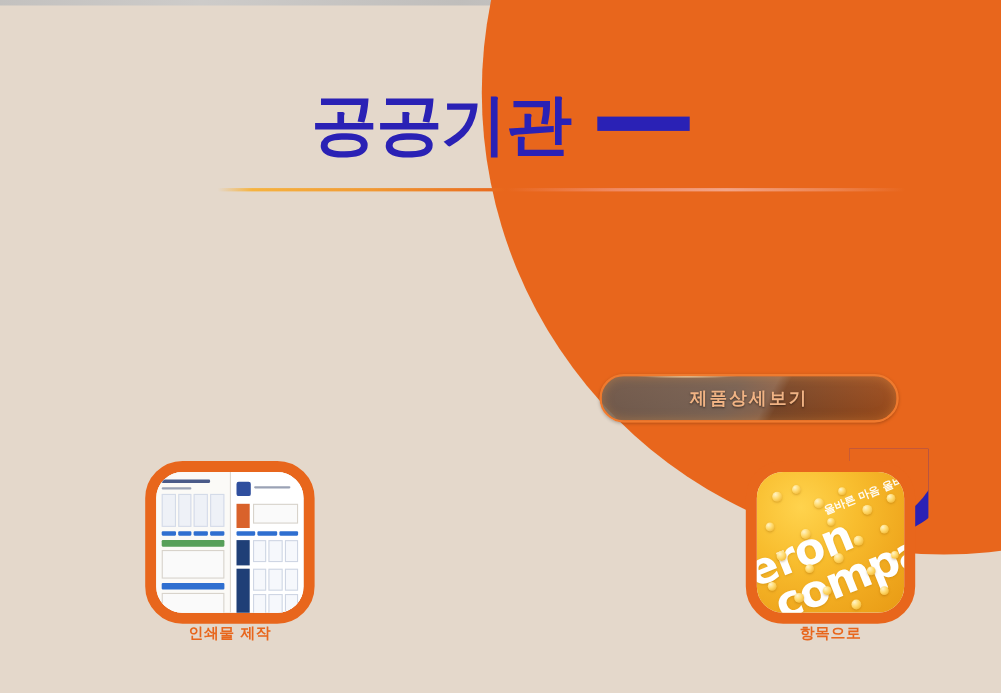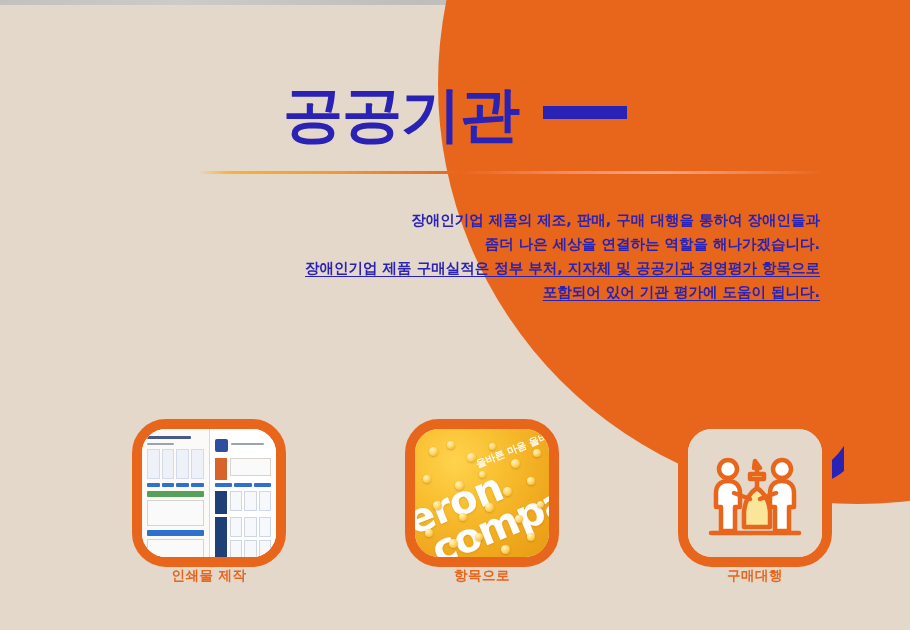--- a/index.html
+++ b/index.html
@@ -376,27 +376,24 @@
 
   <div class="headline">
     <span class="row">
       <span class="word">공공기관</span>
       <span class="dash"></span>
     </span>
   </div>
 
   <div class="divider"></div>
 
-  <div class="copy">
-    <div class="line">장애인기업 제품의 제조, 판매, 구매 대행을 통하여 장애인들과</div>
-    <div class="line">좀더 나은 세상을 연결하는 역할을 해나가겠습니다.</div>
-    <div class="line u">장애인기업 제품 구매실적은 정부 부처, 지자체 및 공공기관 경영평가 항목으로</div>
-    <div class="line u">포함되어 있어 기관 평가에 도움이  됩니다.</div>
+
+  <div class="cta">
+    <span class="cta-label">제품상세보기</span>
   </div>
-
 
   <div class="cards">
 
     <div class="card-col">
       <div class="thumb">
         <div class="thumb-inner">
           <div class="doc">
             <div class="page left">
               <div class="hl"></div>
               <div class="hl sm"></div>
@@ -494,43 +491,16 @@
             <div class="dot" style="left:60px;top:104px;width:8px;height:8px;"></div>
             <div class="dot" style="left:86px;top:116px;width:9px;height:9px;"></div>
             <div class="dot" style="left:112px;top:104px;width:8px;height:8px;"></div>
 
           </div>
         </div>
       </div>
       <div class="card-label">항목으로</div>
     </div>
 
-    <div class="card-col">
-      <div class="thumb">
-        <div class="thumb-inner">
-          <div class="people">
-            <svg width="104" height="96" viewBox="0 0 104 96" aria-hidden="true">
-              <g stroke="#e8661c" stroke-width="4.5" stroke-linejoin="round" stroke-linecap="round">
-
-                <path d="M52 16 l5 7 -3 0 0 6 7 0 0 5 -7 0 0 9
-                         c8 5 12 13 13 24 l0 15 -26 0 0 -15
-                         c1 -11 5 -19 13 -24 l0 -9 -7 0 0 -5 7 0 0 -6 -3 0 z" fill="#fae69a"></path>
-
-                <circle cx="25" cy="24" r="9" fill="#ffffff"></circle>
-                <path d="M25 36 c-8 0 -12 5 -12 12 l0 14 5 0 0 24 14 0 0 -24 5 0 0 -14 c0 -7 -4 -12 -12 -12 z" fill="#ffffff"></path>
-                <path d="M31 48 l16 6" fill="none"></path>
-
-                <circle cx="79" cy="24" r="9" fill="#ffffff"></circle>
-                <path d="M79 36 c8 0 12 5 12 12 l0 14 -5 0 0 24 -14 0 0 -24 -5 0 0 -14 c0 -7 4 -12 12 -12 z" fill="#ffffff"></path>
-                <path d="M73 48 l-16 6" fill="none"></path>
-
-                <path d="M8 88 l88 0" fill="none"></path>
-              </g>
-            </svg>
-          </div>
-        </div>
-      </div>
-      <div class="card-label">구매대행</div>
-    </div>
 
 
   </div>
 </div>
 
 </body></html>

